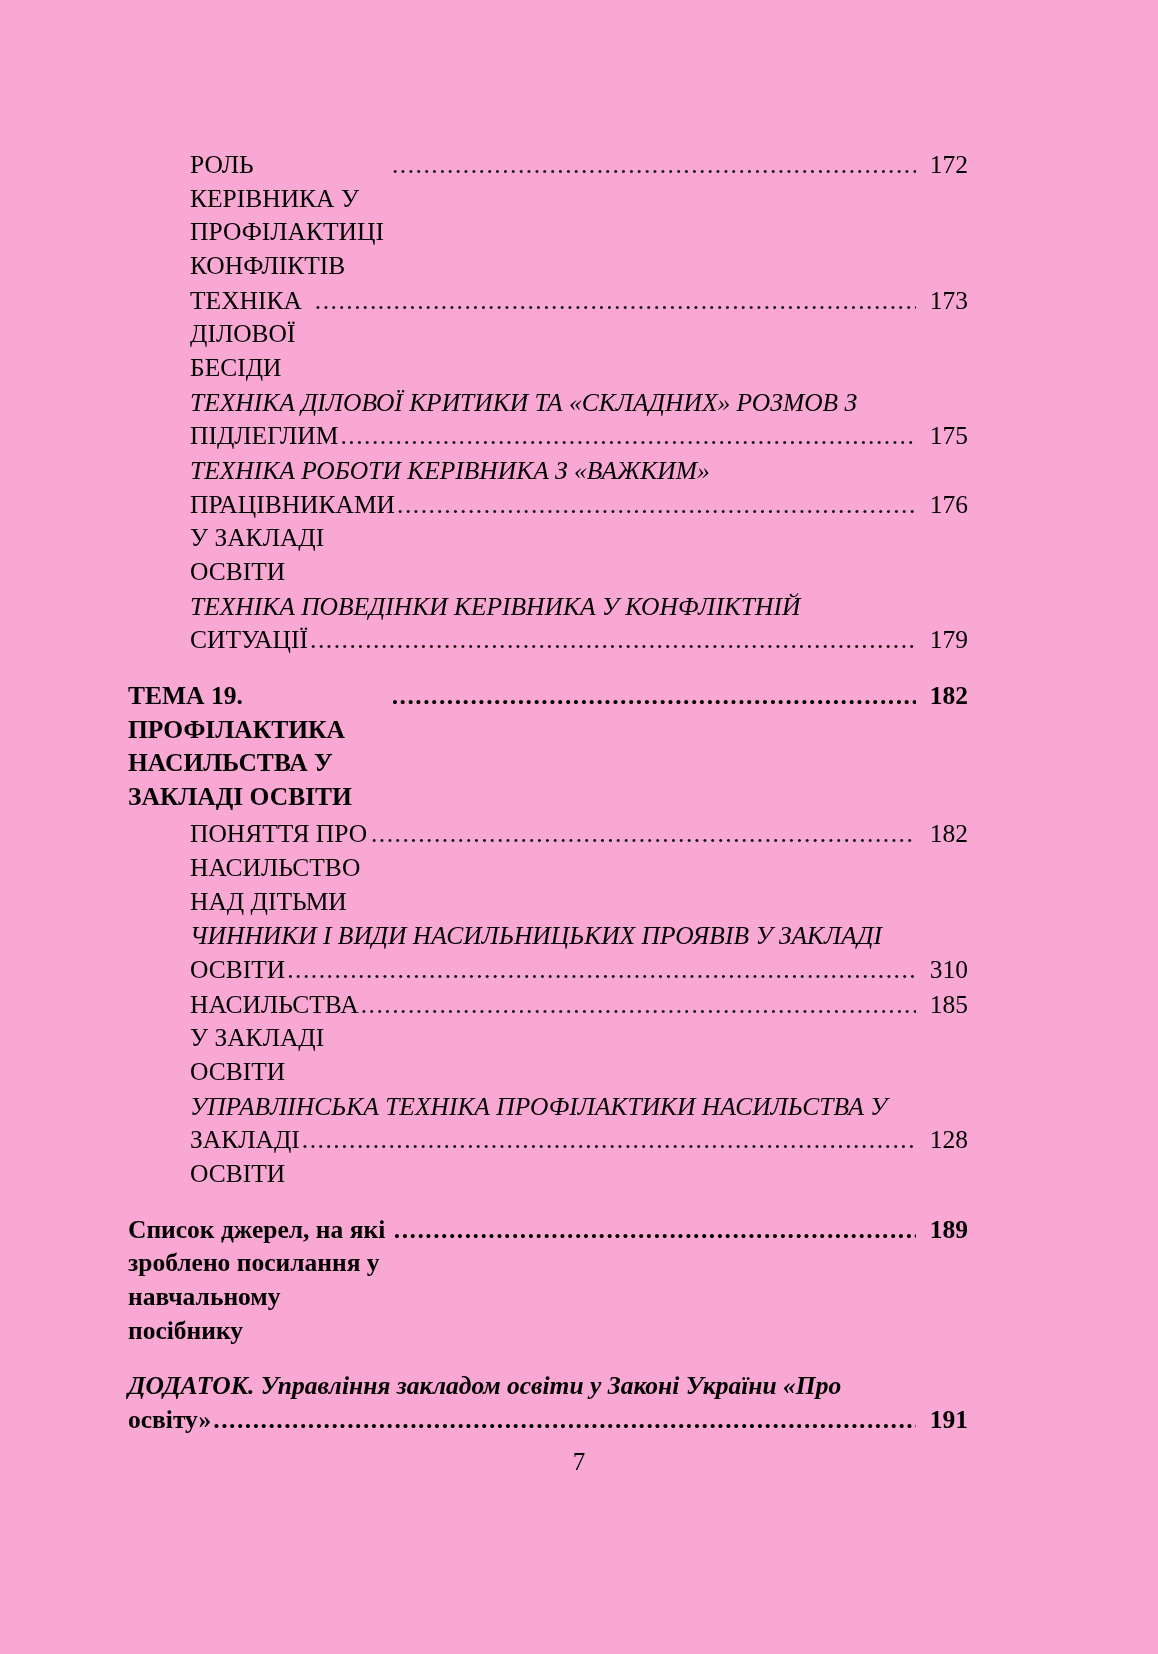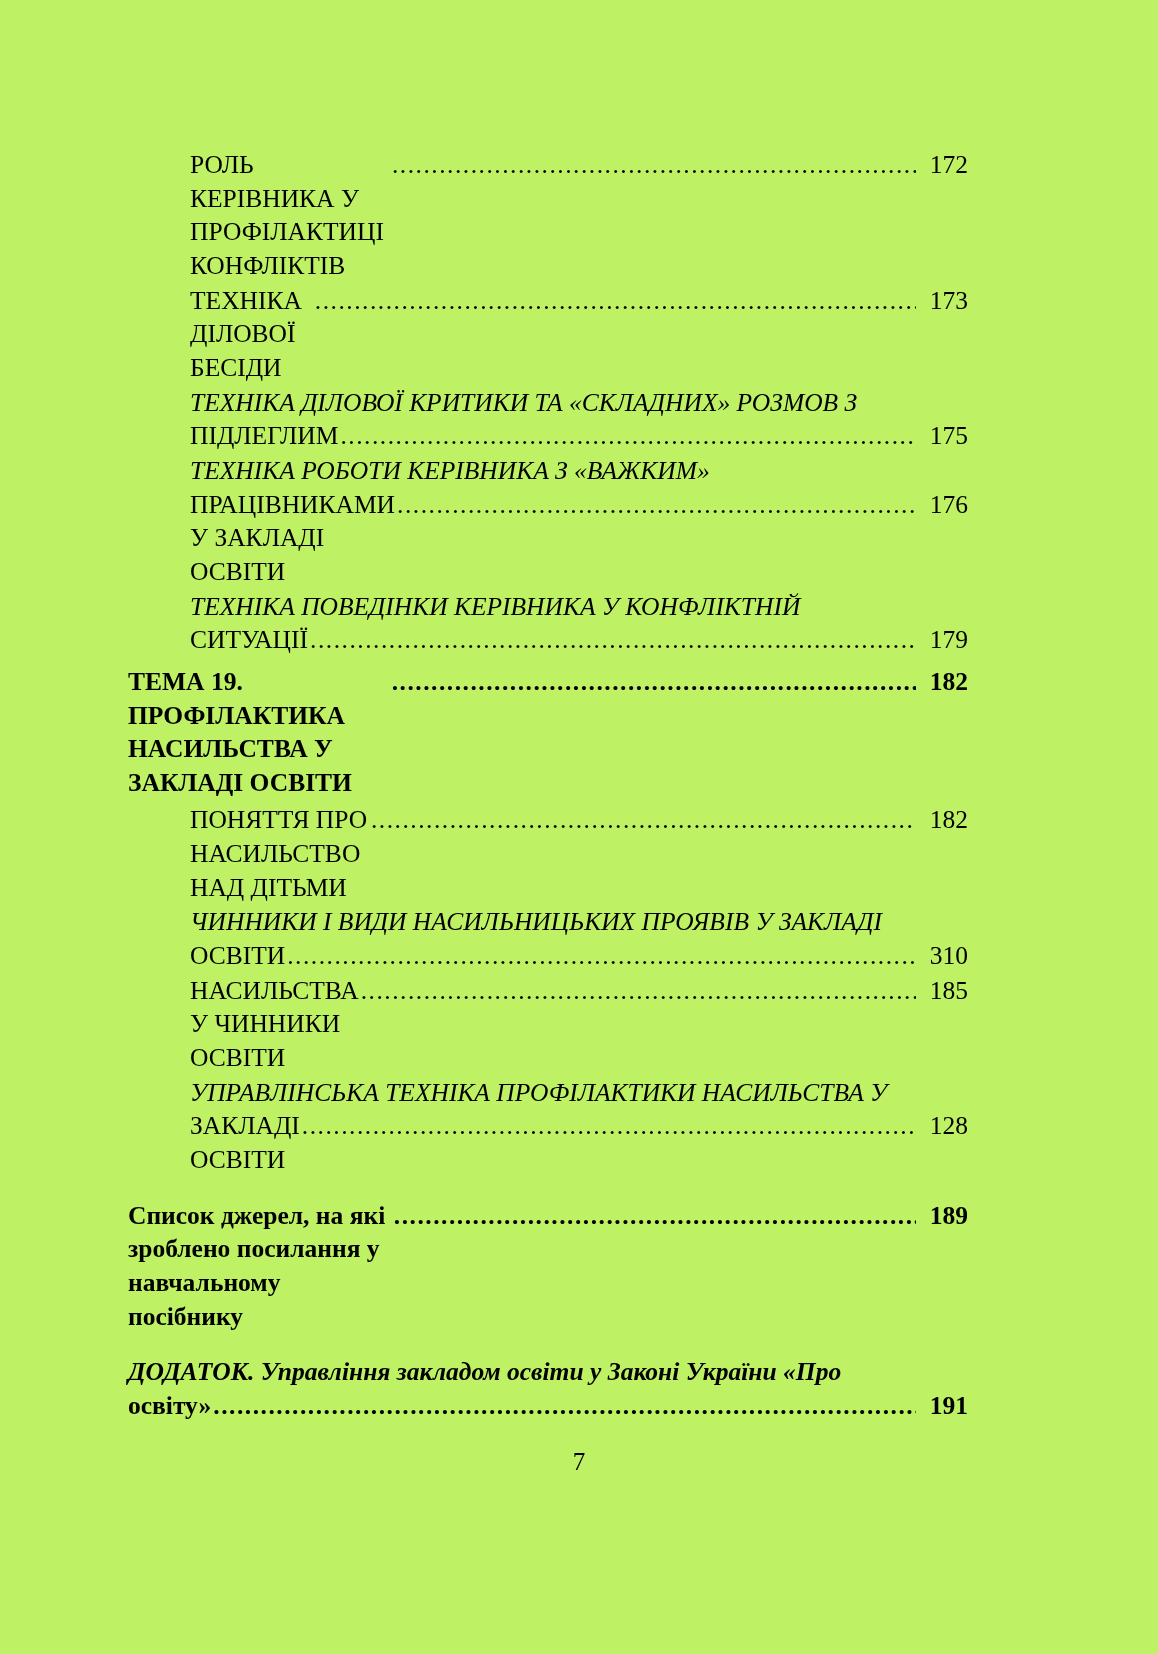--- a/index.html
+++ b/index.html
@@ -4,21 +4,21 @@
 <style>
   html, body {
     margin: 0;
     padding: 0;
     background: #ffffff;
   }
   .page {
     position: relative;
     width: 1158px;
     height: 1654px;
-    background: #bef264;
+    background: #f9a8d4;
     font-family: "Liberation Serif", "DejaVu Serif", serif;
     color: #000000;
     overflow: hidden;
   }
   .toc {
     position: absolute;
     left: 128px;
     top: 148px;
     width: 840px;
   }
@@ -111,21 +111,21 @@
         </span>
       </div>
       <div class="multiline level2">
         <span class="first-line">ТЕХНІКА ПОВЕДІНКИ КЕРІВНИКА У КОНФЛІКТНІЙ</span>
         <span class="last-line">
           <span class="entry-title">СИТУАЦІЇ</span>
           <span class="dots">........................................................................................................................................................................................................</span>
           <span class="page-num">179</span>
         </span>
       </div>
-      <div class="multiline bold" style="margin-top: 8px; margin-bottom: 4px;">
+      <div class="multiline bold" style="margin-top: 22px; margin-bottom: 4px;">
         <span class="last-line">
           <span class="entry-title">ТЕМА 19.  ПРОФІЛАКТИКА НАСИЛЬСТВА У ЗАКЛАДІ ОСВІТИ</span>
           <span class="dots">........................................................................................................................................................................................................</span>
           <span class="page-num">182</span>
         </span>
       </div>
       <div class="multiline level2">
         <span class="last-line">
           <span class="entry-title">ПОНЯТТЯ ПРО НАСИЛЬСТВО НАД ДІТЬМИ</span>
           <span class="dots">........................................................................................................................................................................................................</span>
@@ -135,21 +135,21 @@
       <div class="multiline level2">
         <span class="first-line">ЧИННИКИ І ВИДИ НАСИЛЬНИЦЬКИХ ПРОЯВІВ У ЗАКЛАДІ</span>
         <span class="last-line">
           <span class="entry-title">ОСВІТИ</span>
           <span class="dots">........................................................................................................................................................................................................</span>
           <span class="page-num">310</span>
         </span>
       </div>
       <div class="multiline level2">
         <span class="last-line">
-          <span class="entry-title">НАСИЛЬСТВА У ЧИННИКИ ОСВІТИ</span>
+          <span class="entry-title">НАСИЛЬСТВА У ЗАКЛАДІ ОСВІТИ</span>
           <span class="dots">........................................................................................................................................................................................................</span>
           <span class="page-num">185</span>
         </span>
       </div>
       <div class="multiline level2">
         <span class="first-line">УПРАВЛІНСЬКА ТЕХНІКА ПРОФІЛАКТИКИ НАСИЛЬСТВА У</span>
         <span class="last-line">
           <span class="entry-title">ЗАКЛАДІ ОСВІТИ</span>
           <span class="dots">........................................................................................................................................................................................................</span>
           <span class="page-num">128</span>

